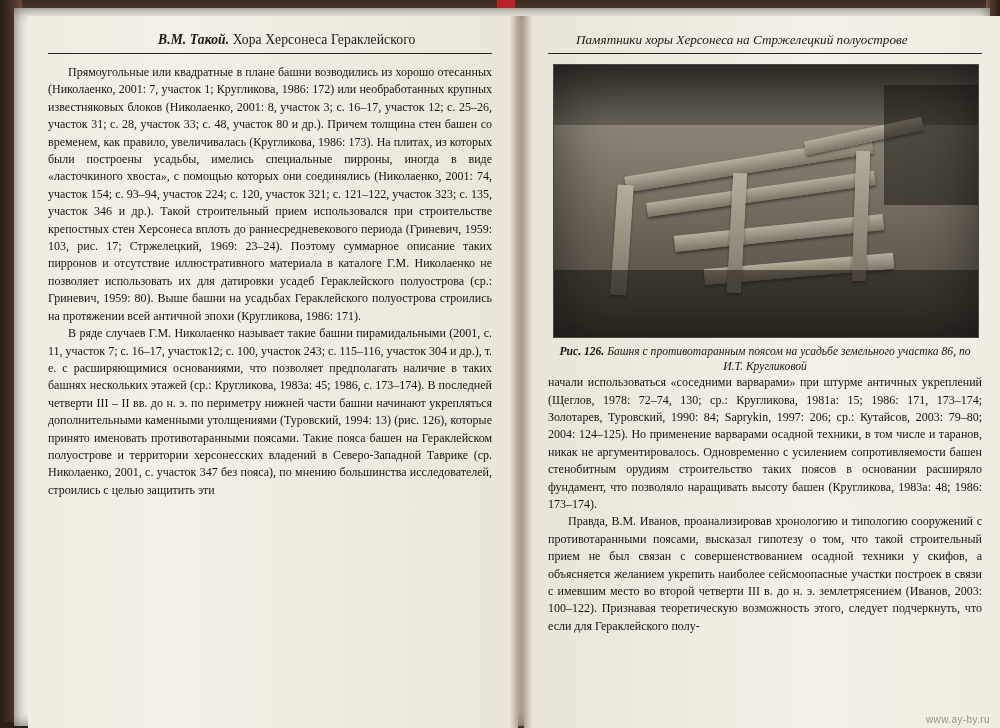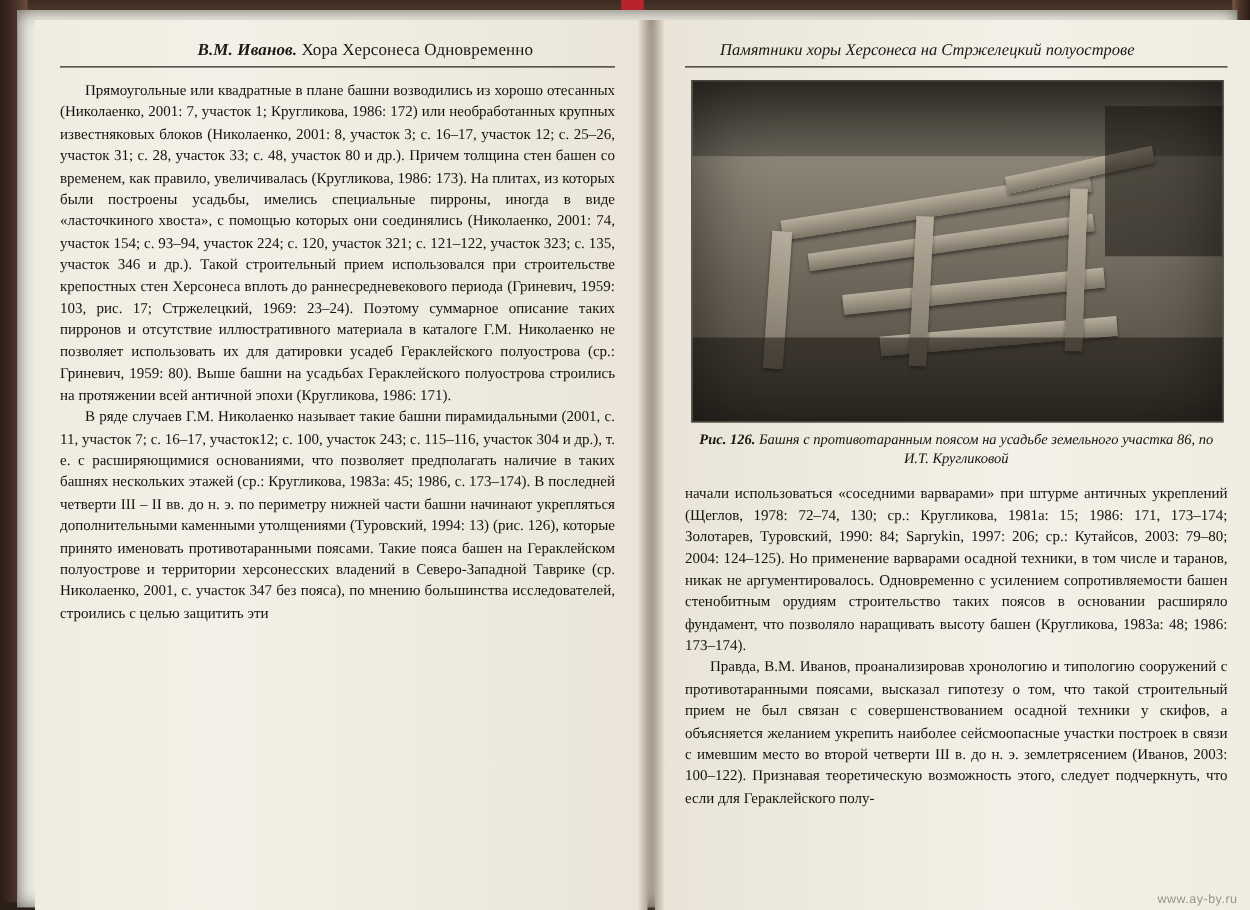--- a/index.html
+++ b/index.html
@@ -187,22 +187,22 @@
   <div class="edge-left"></div>
   <div class="edge-right"></div>
   <div class="edge-bottom"></div>
   <div class="bookmark"></div>
 
   <div class="spread">
 
     <div class="page page-left">
       <div class="content-left">
         <div class="running-head">
-          <span class="rh-bold">В.М. Иванов.</span>
-          <span>Хора Херсонеса Одновременно</span>
+          <span class="rh-bold">В.М. Такой.</span>
+          <span>Хора Херсонеса Гераклейского</span>
         </div>
         <div class="rule"></div>
         <div class="col-text">
           <p>Прямоугольные или квадратные в плане башни возводились из хорошо отесанных (Николаенко, 2001: 7, участок 1; Кругликова, 1986: 172) или необработанных крупных известняковых блоков (Николаенко, 2001: 8, участок 3; с. 16–17, участок 12; с. 25–26, участок 31; с. 28, участок 33; с. 48, участок 80 и др.). Причем толщина стен башен со временем, как правило, увеличивалась (Кругликова, 1986: 173). На плитах, из которых были построены усадьбы, имелись специальные пирроны, иногда в виде «ласточкиного хвоста», с помощью которых они соединялись (Николаенко, 2001: 74, участок 154; с. 93–94, участок 224; с. 120, участок 321; с. 121–122, участок 323; с. 135, участок 346 и др.). Такой строительный прием использовался при строительстве крепостных стен Херсонеса вплоть до раннесредневекового периода (Гриневич, 1959: 103, рис. 17; Стржелецкий, 1969: 23–24). Поэтому суммарное описание таких пирронов и отсутствие иллюстративного материала в каталоге Г.М. Николаенко не позволяет использовать их для датировки усадеб Гераклейского полуострова (ср.: Гриневич, 1959: 80). Выше башни на усадьбах Гераклейского полуострова строились на протяжении всей античной эпохи (Кругликова, 1986: 171).</p>
           <p>В ряде случаев Г.М. Николаенко называет такие башни пирамидальными (2001, с. 11, участок 7; с. 16–17, участок12; с. 100, участок 243; с. 115–116, участок 304 и др.), т. е. с расширяющимися основаниями, что позволяет предполагать наличие в таких башнях нескольких этажей (ср.: Кругликова, 1983а: 45; 1986, с. 173–174). В последней четверти III – II вв. до н. э. по периметру нижней части башни начинают укрепляться дополнительными каменными утолщениями (Туровский, 1994: 13) (рис. 126), которые принято именовать противотаранными поясами. Такие пояса башен на Гераклейском полуострове и территории херсонесских владений в Северо-Западной Таврике (ср. Николаенко, 2001, с. участок 347 без пояса), по мнению большинства исследователей, строились с целью защитить эти</p>
         </div>
       </div>
     </div>
 
     <div class="page page-right">
@@ -226,21 +226,21 @@
             <div class="fi-dark" style="left:0; top:205px; width:424px; height:68px;"></div>
             <div class="fi-dark" style="left:330px; top:20px; width:94px; height:120px;"></div>
             <div class="fi-vign"></div>
           </div>
           <div class="fig-caption">
             <span class="figno">Рис. 126.</span>
             <span>Башня с противотаранным поясом на усадьбе земельного участка 86, по И.Т. Кругликовой</span>
           </div>
         </div>
 
-        <div class="col-text" style="margin-top:12px;">
+        <div class="col-text" style="">
           <p style="text-indent:0;">начали использоваться «соседними варварами» при штурме античных укреплений (Щеглов, 1978: 72–74, 130; ср.: Кругликова, 1981а: 15; 1986: 171, 173–174; Золотарев, Туровский, 1990: 84; Saprykin, 1997: 206; ср.: Кутайсов, 2003: 79–80; 2004: 124–125). Но применение варварами осадной техники, в том числе и таранов, никак не аргументировалось. Одновременно с усилением сопротивляемости башен стенобитным орудиям строительство таких поясов в основании расширяло фундамент, что позволяло наращивать высоту башен (Кругликова, 1983а: 48; 1986: 173–174).</p>
           <p>Правда, В.М. Иванов, проанализировав хронологию и типологию сооружений с противотаранными поясами, высказал гипотезу о том, что такой строительный прием не был связан с совершенствованием осадной техники у скифов, а объясняется желанием укрепить наиболее сейсмоопасные участки построек в связи с имевшим место во второй четверти III в. до н. э. землетрясением (Иванов, 2003: 100–122). Признавая теоретическую возможность этого, следует подчеркнуть, что если для Гераклейского полу-</p>
         </div>
       </div>
     </div>
 
     <div class="gutter"></div>
   </div>
 
   <div class="watermark">www.ay-by.ru</div>

